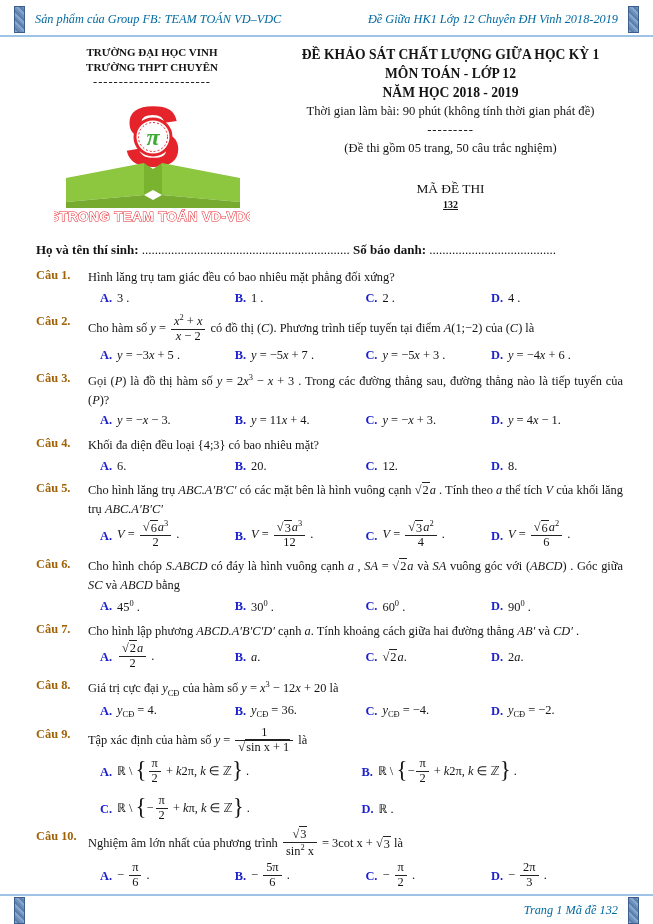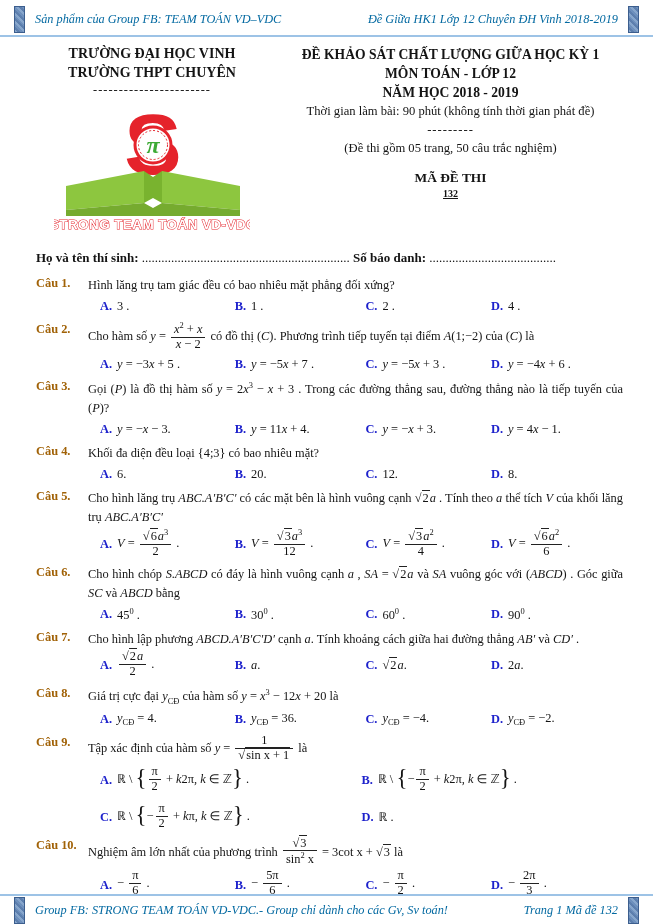--- a/index.html
+++ b/index.html
@@ -21,26 +21,26 @@
   .corner-block{
     width:11px;height:27px;flex:none;
     border:1px solid #3c5e8e;box-sizing:border-box;
     background:repeating-linear-gradient(45deg,#87a6cc 0 2px,#5d7fae 2px 4px,#6e90bd 4px 6px);
   }
   .band .lefttext{margin-left:10px;}
   .band .righttext{margin-left:auto;margin-right:10px;}
   
   .head{display:flex;padding:8px 26px 0 30px;}
   .school-col{width:244px;text-align:center;flex:none;}
-  .school-col .bold-line{font-weight:bold;font-size:14px;line-height:1.35;}
+  .school-col .bold-line{font-weight:bold;font-size:11px;line-height:1.35;}
   .sep-dashes{letter-spacing:1px;line-height:1.1;}
   .exam-col{flex:1;text-align:center;}
   .exam-col .bold-line{font-weight:bold;font-size:13.6px;line-height:1.4;}
   .exam-col .small-line{font-size:12.6px;line-height:1.45;}
-  .code-label{font-weight:bold;margin-top:13px;font-size:13.4px;}
+  .code-label{font-weight:normal;margin-top:24px;font-size:13.4px;}
   .code-value{font-weight:bold;text-decoration:underline;font-size:10px;margin-top:2px;}
   .logo-wrap{margin-top:2px;}
   
   .student{padding:0 30px 0 36px;margin-top:14px;font-size:13px;white-space:nowrap;overflow:hidden;}
   .student .lbl{font-weight:bold;}
   
   #questions{padding:4px 30px 0 36px;}
   .q{display:flex;margin-top:6px;}
   .q-label{width:52px;flex:none;font-weight:bold;color:#a16207;}
   .q-body{flex:1;min-width:0;}
@@ -397,16 +397,15 @@
                 <span class="den">3</span>
               </span> .</span>
           </div>
         </div>
       </div>
     </div>
   </main>
 
 <div class="band page-footer">
   <span class="corner-block"></span>
-  <span class="lefttext">Group FB: STRONG TEAM TOÁN VD-VDC.- Group chỉ dành cho các Gv, Sv toán!</span>
   <span class="righttext">Trang 1 Mã đề 132</span>
   <span class="corner-block"></span>
 </div>
 
 </body></html>

